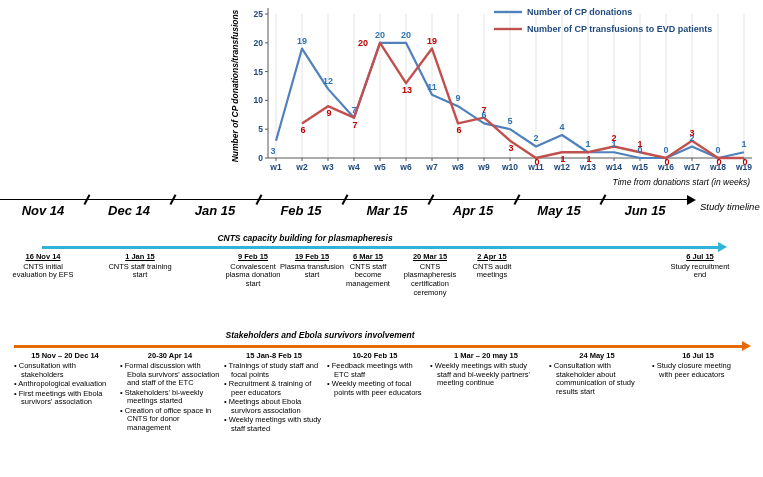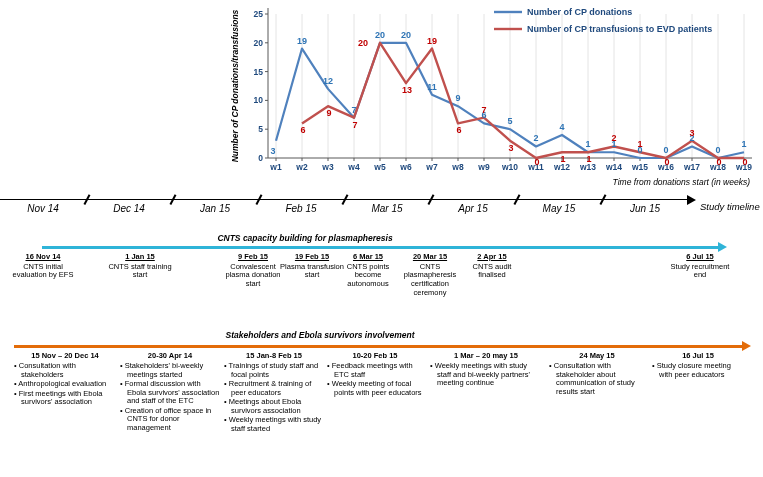--- a/index.html
+++ b/index.html
@@ -12,21 +12,21 @@
   .dlabel{font-size:9px;font-weight:bold;}
   .legend-text{font-size:9px;font-weight:bold;fill:#1F497D;}
   .axis-title{font-size:8.5px;font-style:italic;fill:#000;}
   .ylab{font-weight:bold;}
 
   #timeline{position:absolute;left:0;top:192px;width:763px;height:30px;}
   #tl-line{position:absolute;left:0;top:7px;width:688px;border-top:1.6px solid #000;}
   #tl-arrowhead{position:absolute;top:2.5px;left:687px;width:0;height:0;
     border-left:9px solid #000;border-top:5.5px solid transparent;border-bottom:5.5px solid transparent;}
   .tl-tick{position:absolute;top:2px;width:1.5px;height:11px;background:#000;transform:rotate(28deg);}
-  .tl-month{position:absolute;top:11px;font-weight:normal;font-style:italic;font-size:10px;text-align:center;}
+  .tl-month{position:absolute;top:11px;font-weight:bold;font-style:italic;font-size:13px;text-align:center;}
   #tl-label{position:absolute;left:700px;top:9px;font-style:italic;font-size:9.5px;white-space:nowrap;}
 
   .sec-title{position:absolute;font-style:italic;font-weight:bold;font-size:8.5px;text-align:center;}
   #cnts-title{left:155px;top:233px;width:300px;}
   #stk-title{left:150px;top:330px;width:340px;}
 
   .h-arrow{position:absolute;height:2.6px;}
   #cnts-arrow{left:42px;top:246px;width:676px;}
   #stk-arrow{left:14px;top:345px;width:728px;}
   .h-arrow .head{position:absolute;right:-9px;top:-4.2px;width:0;height:0;
@@ -205,44 +205,44 @@
 <div class="ms" style="left: 218px; width: 70px;">
     <div class="d">9 Feb 15</div>
     <div>Convalescent plasma donation start</div>
   </div>
 <div class="ms" style="left: 280px; width: 64px;">
     <div class="d">19 Feb 15</div>
     <div>Plasma transfusion start</div>
   </div>
 <div class="ms" style="left: 336px; width: 64px;">
     <div class="d">6 Mar 15</div>
-    <div>CNTS points become autonomous</div>
+    <div>CNTS staff become management</div>
   </div>
 <div class="ms" style="left: 396px; width: 68px;">
     <div class="d">20 Mar 15</div>
     <div>CNTS plasmapheresis certification ceremony</div>
   </div>
 <div class="ms" style="left: 462px; width: 60px;">
     <div class="d">2 Apr 15</div>
-    <div>CNTS audit finalised</div>
+    <div>CNTS audit meetings</div>
   </div>
 <div class="ms" style="left: 668px; width: 64px;">
     <div class="d">6 Jul 15</div>
     <div>Study recruitment end</div>
   </div>
 <div class="col" style="left: 14px; width: 102px;">
     <div class="d">15 Nov – 20 Dec 14</div>
     <div class="it">• Consultation with stakeholders</div>
     <div class="it">• Anthropological evaluation</div>
     <div class="it">• First meetings with Ebola survivors' association</div>
   </div>
 <div class="col" style="left: 120px; width: 100px;">
     <div class="d">20-30 Apr 14</div>
+    <div class="it">• Formal discussion with Ebola survivors' association and staff of the ETC</div>
     <div class="it">• Stakeholders' bi-weekly meetings started</div>
-    <div class="it">• Formal discussion with Ebola survivors' association and staff of the ETC</div>
     <div class="it">• Creation of office space in CNTS for donor management</div>
   </div>
 <div class="col" style="left: 224px; width: 100px;">
     <div class="d">15 Jan-8 Feb 15</div>
     <div class="it">• Trainings of study staff and focal points</div>
     <div class="it">• Recruitment &amp; training of peer educators</div>
     <div class="it">• Meetings about Ebola survivors association</div>
     <div class="it">• Weekly meetings with study staff started</div>
   </div>
 <div class="col" style="left: 327px; width: 96px;">

